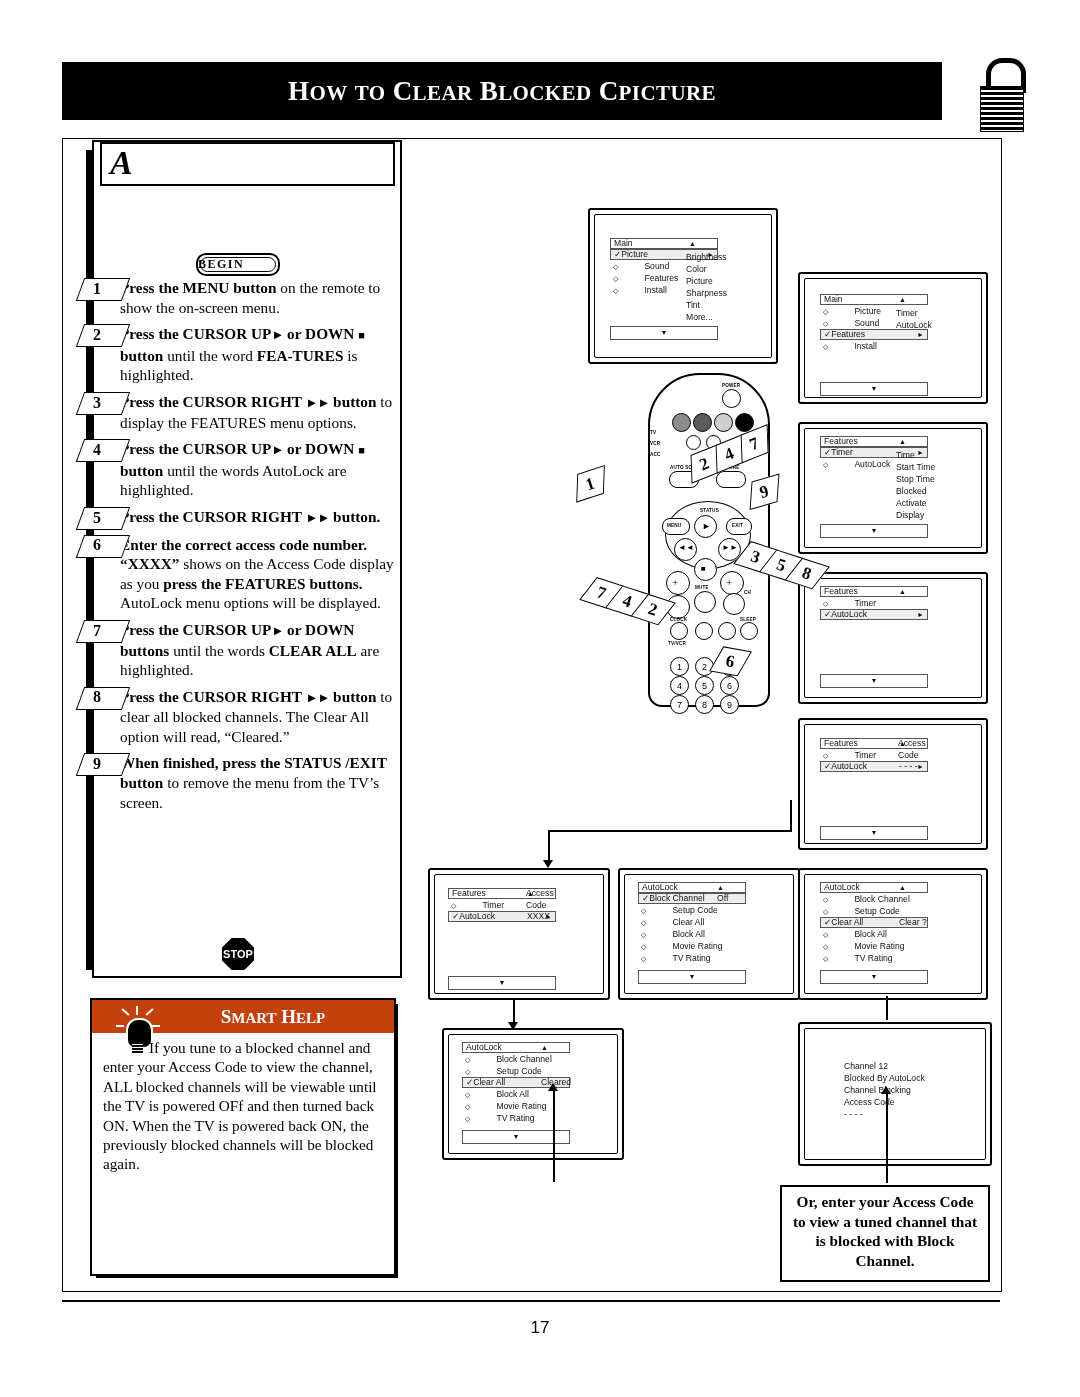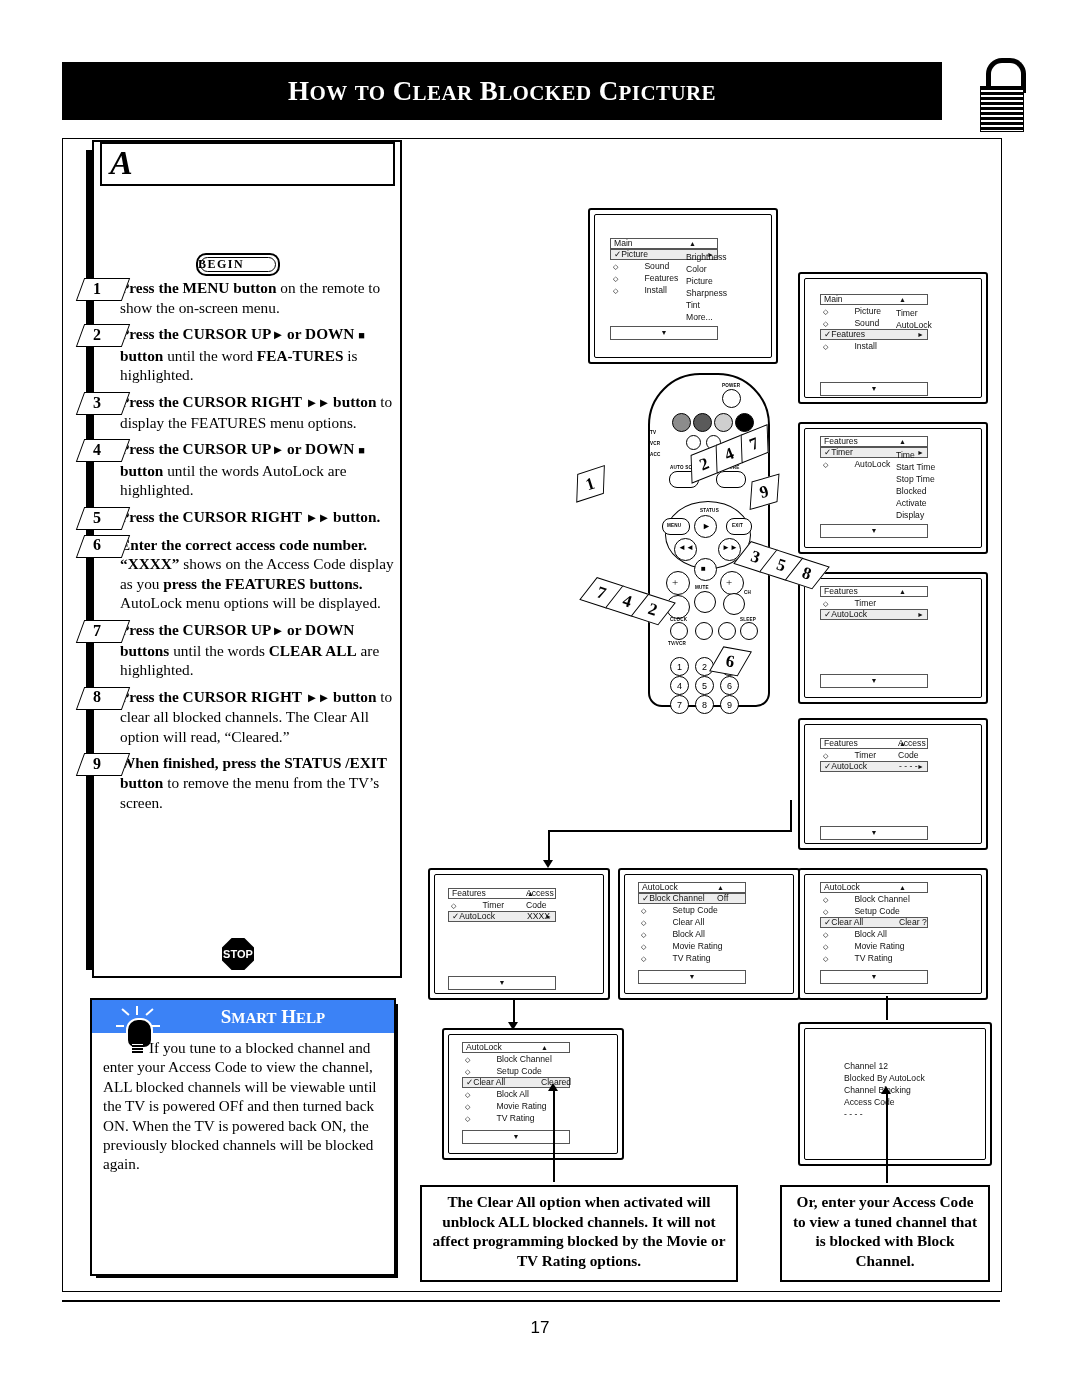--- a/index.html
+++ b/index.html
@@ -44,21 +44,21 @@
   .tri{font-size:13px;letter-spacing:-1px;}
   .sq{font-size:11px;}
   .stopsign{position:absolute;left:222px;top:938px;width:32px;height:32px;background:#000;
       clip-path:polygon(30% 0,70% 0,100% 30%,100% 70%,70% 100%,30% 100%,0 70%,0 30%);
       display:flex;align-items:center;justify-content:center;color:#fff;font-family:"Liberation Sans",sans-serif;
       font-weight:bold;font-size:11px;}
 
   
   .sh-shadow{position:absolute;left:96px;top:1004px;width:302px;height:274px;background:#000;}
   .sh{position:absolute;left:90px;top:998px;width:302px;height:274px;background:#fff;border:2px solid #000;}
-  .sh-hd{position:absolute;left:0;top:0;width:302px;height:33px;background:#3b82f6;color:#fff;
+  .sh-hd{position:absolute;left:0;top:0;width:302px;height:33px;background:#c2410c;color:#fff;
      display:flex;align-items:center;justify-content:center;font-size:19px;font-weight:bold;font-family:"Liberation Serif",serif;}
   .sh-hd .sc{font-size:15px;}
   .bulb{position:absolute;left:24px;top:6px;width:44px;height:52px;}
   .bulb .glass{position:absolute;left:10px;top:12px;width:23px;height:27px;border:2px solid #fff;border-radius:12px 12px 9px 9px;background:#000;}
   .bulb .base{position:absolute;left:16px;top:38px;width:11px;height:10px;background:repeating-linear-gradient(to bottom,#fff 0 1px,#000 1px 3px);}
   .bulb .ray{position:absolute;background:#fff;height:2px;}
   .sh-body{position:absolute;left:6px;top:36px;width:284px;font-size:15.2px;line-height:19.4px;padding:2px 5px;}
   .sh-body p{margin:0 0 8px 0;}
   .sh-body .indent{text-indent:46px;}
 
@@ -596,21 +596,20 @@
         </span></div>
       <div class="ptr" style="left:752px;top:478px;transform:rotate(-16deg);white-space:nowrap;"><span class="ptrbox" style="position:relative;display:inline-flex;width:27px;height:25px;transform:skewX(-20deg);margin-left:-2px;">
           <span style="transform:skewX(20deg);">9</span>
         </span></div>
       <div class="ptr" style="left:718px;top:648px;transform:rotate(10deg);white-space:nowrap;"><span class="ptrbox" style="position:relative;display:inline-flex;width:27px;height:25px;transform:skewX(-20deg);margin-left:-2px;">
           <span style="transform:skewX(20deg);">6</span>
         </span></div>
     </div>
 
 
-  <div class="capbox" style="left:420px;top:1185px;width:318px;height:97px;">The Clear All option when activated will unblock ALL blocked channels. It will not affect programming blocked by the Movie or TV Rating options.</div>
   <div class="capbox" style="left:780px;top:1185px;width:210px;height:97px;">Or, enter your Access Code to view a tuned channel that is blocked with Block Channel.</div>
 
   <div class="connector" style="left:548px;top:830px;width:1.6px;height:32px;"></div>
   <div class="connector" style="left:548px;top:830px;width:244px;height:1.6px;"></div>
   <div class="connector" style="left:790px;top:800px;width:1.6px;height:32px;"></div>
   <div class="arrowhead ah-down" style="left:543px;top:860px;"></div>
 
   <div class="connector" style="left:513px;top:998px;width:1.6px;height:28px;"></div>
   <div class="arrowhead ah-down" style="left:508px;top:1022px;"></div>
 

